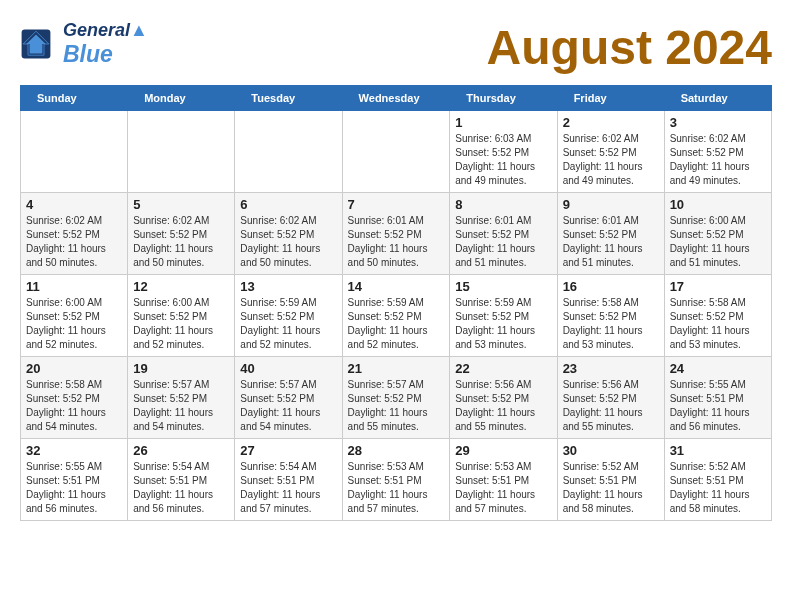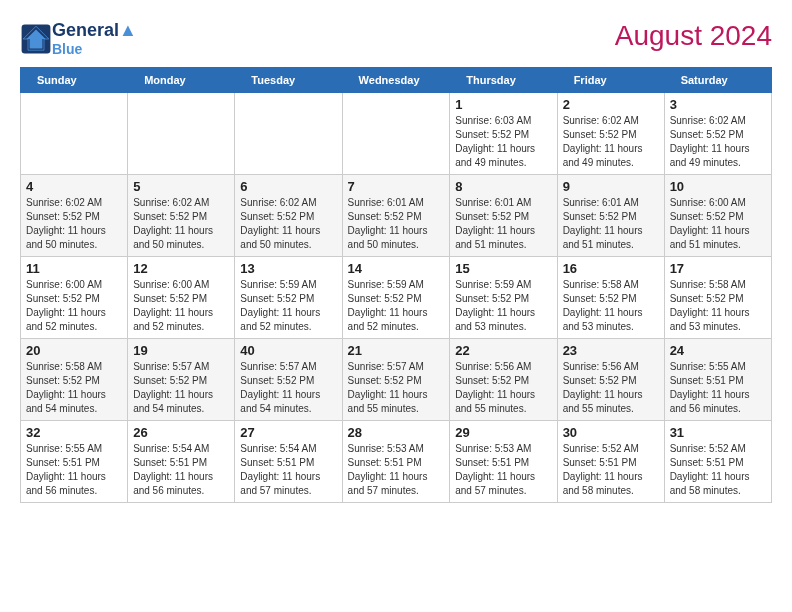--- a/index.html
+++ b/index.html
@@ -12,33 +12,34 @@
     }
     .header {
       display: flex;
       justify-content: space-between;
       align-items: flex-start;
       margin-bottom: 10px;
     }
     .logo {
       display: flex;
       align-items: center;
-      gap: 0;
+      gap: 11px;
+      font-style: italic;
     }
     .logo-icon {
       width: 32px;
       height: 32px;
     }
     .title-block {
       text-align: right;
     }
     .month-year {
-      font-size: 28px;
-      font-weight: normal;
-      color: #be185d;
+      font-size: 48px;
+      font-weight: bold;
+      color: #a16207;
     }
     .location {
       font-size: 16px;
       color: #555;
     }
     .calendar {
       width: 100%;
       border-collapse: collapse;
       font-size: 11px;
     }
@@ -81,21 +82,21 @@
 
 <div class="header">
   <div class="logo">
     <svg class="logo-icon" viewBox="0 0 40 40">
       <rect x="2" y="2" width="36" height="36" rx="4" fill="#1a3a6b"></rect>
       <polygon points="20,8 32,20 28,20 28,32 12,32 12,20 8,20" fill="#4a90d9"></polygon>
       <polygon points="20,4 36,20 30,20 30,34 10,34 10,20 4,20" fill="none" stroke="#4a90d9" stroke-width="1"></polygon>
     </svg>
     <div>
       <div style="font-size:18px;font-weight:bold;color:#1a3a6b;">General<span style="color:#4a90d9;">▲</span></div>
-      <div style="font-size:14px;font-weight:bold;color:#4a90d9;">Blue</div>
+      <div style="font-size:23px;font-weight:bold;color:#4a90d9;">Blue</div>
     </div>
   </div>
   <div class="title-block">
     <div class="month-year">August 2024</div>
   </div>
 </div>
 
 <table class="calendar">
   <thead>
     <tr>

